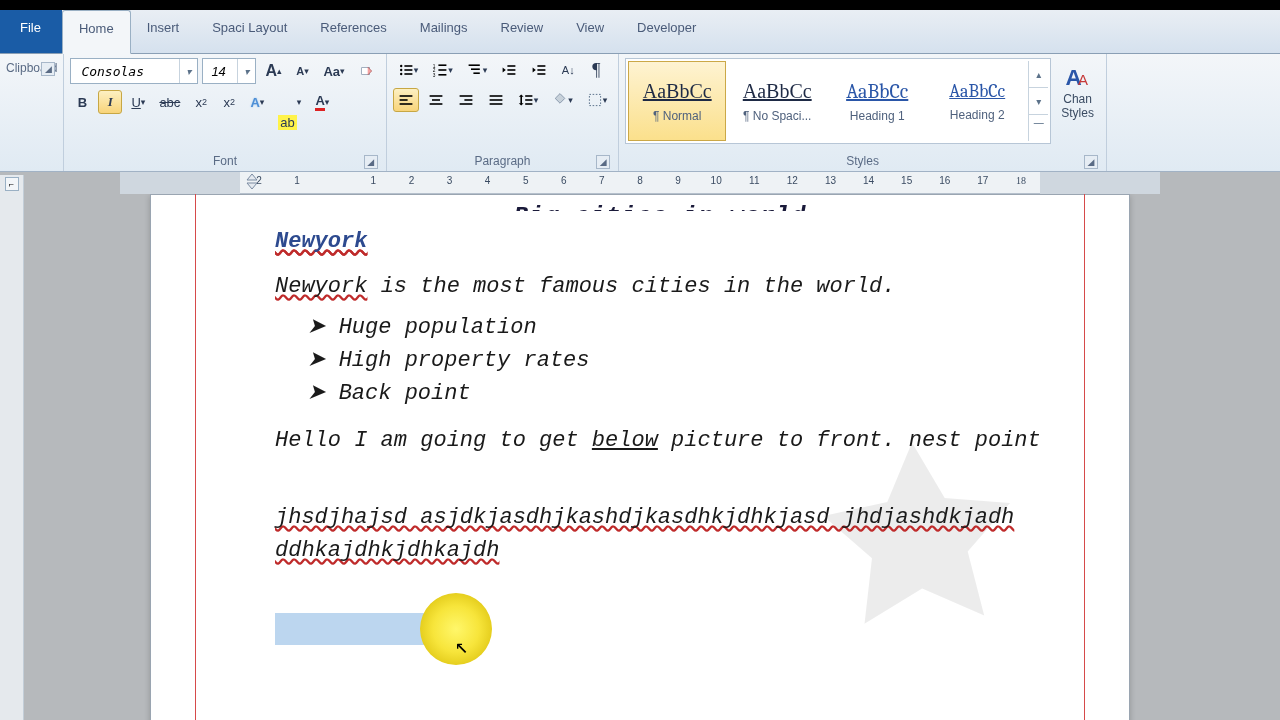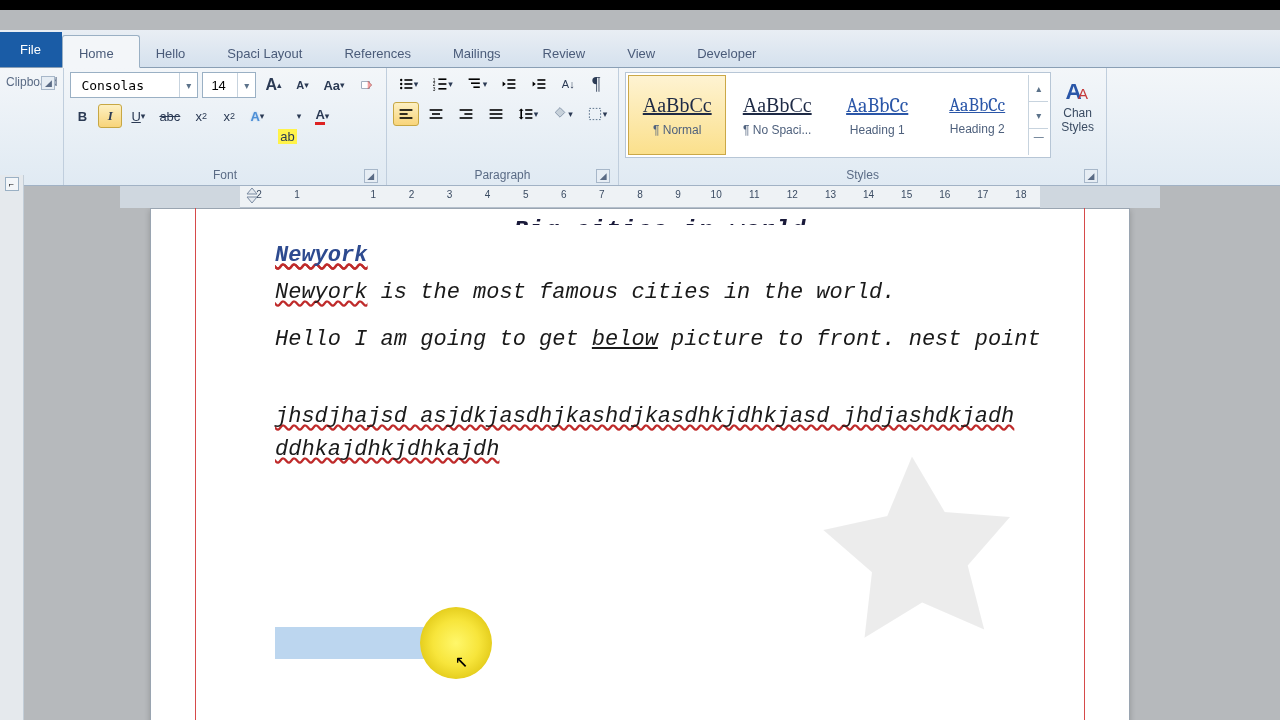--- a/index.html
+++ b/index.html
@@ -7,28 +7,26 @@
   font-family: "Segoe UI", Tahoma, sans-serif;
   background: #b6b9bc;
   width: 1280px;
   height: 720px;
   overflow: hidden;
   font-size: 13px;
 }
 .topbar { background: #000; height: 10px; }
 .tabs {
   display: flex;
-  align-items: flex-end;
   background: linear-gradient(#e9eef4, #d5e1ee);
-  height: 38px;
+  height: 44px;
   border-bottom: 1px solid #8a9fb5;
-  margin-top: 20px;
 }
 .tab {
-  padding: 10px 25px 6px 16px;
+  padding: 10px 16px 6px 16px;
   color: #4a5b79;
   border-right: 1px solid transparent;
   cursor: pointer;
 }
 .tab.file {
   background: #1a5ca6;
   color: #fff;
   padding: 10px 20px;
   font-weight: 500;
 }
@@ -95,21 +93,21 @@
 .mini-icon {
   width: 22px; height: 22px;
   display:flex; align-items:center; justify-content:center;
   color:#4e6b3c;
 }
 
 .font-controls { display:flex; flex-direction:column; gap:6px; }
 .row { display:flex; align-items:center; gap:4px; }
 .font-combo {
   display:flex; align-items:center;
-  border:1px solid #9ab0c4; background:#fff; height:26px;
+  border:1px solid #9ab0c4; background:#fff; height:26px;font-style:italic;
 }
 .font-combo .name { padding:0 10px; width:108px; font-family: Consolas, monospace; }
 .font-combo .size { padding:0 8px; width:34px; text-align:left; }
 .dd { width:18px; height:24px; border-left:1px solid #c7d3de; display:flex;align-items:center;justify-content:center; color:#5c728a; font-size:10px;}
 .btn {
   min-width:24px; height:24px;
   display:flex; align-items:center; justify-content:center;
   border:1px solid transparent; border-radius:3px;
   padding:0 4px; color:#2b3a54;
   cursor:pointer;
@@ -222,21 +220,21 @@
 }
 .heading-ny, .heading-mumbai {
   color:#2d4a8f;
   font-weight:bold;
   text-decoration: underline wavy #bf2b2b;
   text-decoration-skip-ink: none;
   margin-top: 10px;
 }
 .heading-mumbai { text-decoration: none; }
 .spellbad { text-decoration: underline wavy #bf2b2b; text-decoration-skip-ink:none; }
-.para { margin-top:4px; }
+.para { margin-top:12px; }
 .list { margin: 8px 0 8px 32px; list-style:none;}
 .list li::before { content:"➤ "; color:#1a1a1a; margin-right:4px; letter-spacing:-2px;}
 .underl { text-decoration: underline;}
 .sel-box {
   position:absolute;
   width:150px; height:32px;
   background:#bcd6ef;
   left:80px;
   top:418px;
 }
@@ -272,21 +270,21 @@
 }
 </style>
 </head>
 <body>
 
 <div class="topbar"></div>
 
 <div class="tabs">
   <div class="tab file">File</div>
   <div class="tab home-active">Home</div>
-  <div class="tab">Hello</div>
+  <div class="tab">Insert</div>
   <div class="tab">Spaci Layout</div>
   <div class="tab">References</div>
   <div class="tab">Mailings</div>
   <div class="tab">Review</div>
   <div class="tab">View</div>
   <div class="tab">Developer</div>
 </div>
 
 <div class="ribbon">
 
@@ -543,38 +541,43 @@
           <div class="tick" style="width: 40px;">8</div>
           <div class="tick" style="width: 40px;">9</div>
           <div class="tick" style="width: 40px;">10</div>
           <div class="tick" style="width: 40px;">11</div>
           <div class="tick" style="width: 40px;">12</div>
           <div class="tick" style="width: 40px;">13</div>
           <div class="tick" style="width: 40px;">14</div>
           <div class="tick" style="width: 40px;">15</div>
           <div class="tick" style="width: 40px;">16</div>
           <div class="tick" style="width: 40px;">17</div>
-          <div class="tick" style="width: 40px;">18</div>
+          <div class="tick" style="width: 40px; font-family: Liberation Serif, serif;">18</div>
         </div>
       <div class="indent-marker">
         <svg width="14" height="20">
             <polygon points="7,2 12,8 2,8" fill="#e4e9ef" stroke="#7a8ba1"></polygon>
             <polygon points="2,11 12,11 7,17" fill="#e4e9ef" stroke="#7a8ba1"></polygon>
           </svg>
       </div>
     </div>
     <div class="page">
       <div class="inner-border"></div>
       <svg class="watermark" viewBox="0 0 100 100">
           <path d="M50 8l12 24 27 4-19 19 5 27-25-13-25 13 5-27-19-19 27-4z" fill="#000"></path>
         </svg>
       <div class="doc-content">
         <div class="title-line">Big cities in world</div>
         <div class="heading-ny"><span class="spellbad">Newyork</span></div>
         <div class="para"><span class="spellbad">Newyork</span> <span>is the most famous cities in the world.</span></div>
+        <ul class="list">
+          <li>Huge population</li>
+          <li>High property rates</li>
+          <li>Back point</li>
+        </ul>
         <div class="para" style="margin-top:14px;">
           <span>Hello I am going to get </span><span class="underl spellbad">below</span><span> picture to front. nest point</span>
         </div>
         <div class="sel-box"></div>
         <div class="hl-circle"></div>
         <div class="cursor-arrow">↖</div>
         <div class="para" style="margin-top:44px;">
           <span class="spellbad">jhsdjhajsd asjdkjasdhjkashdjkasdhkjdhkjasd jhdjashdkjadh ddhkajdhkjdhkajdh</span>
         </div>
       </div>

